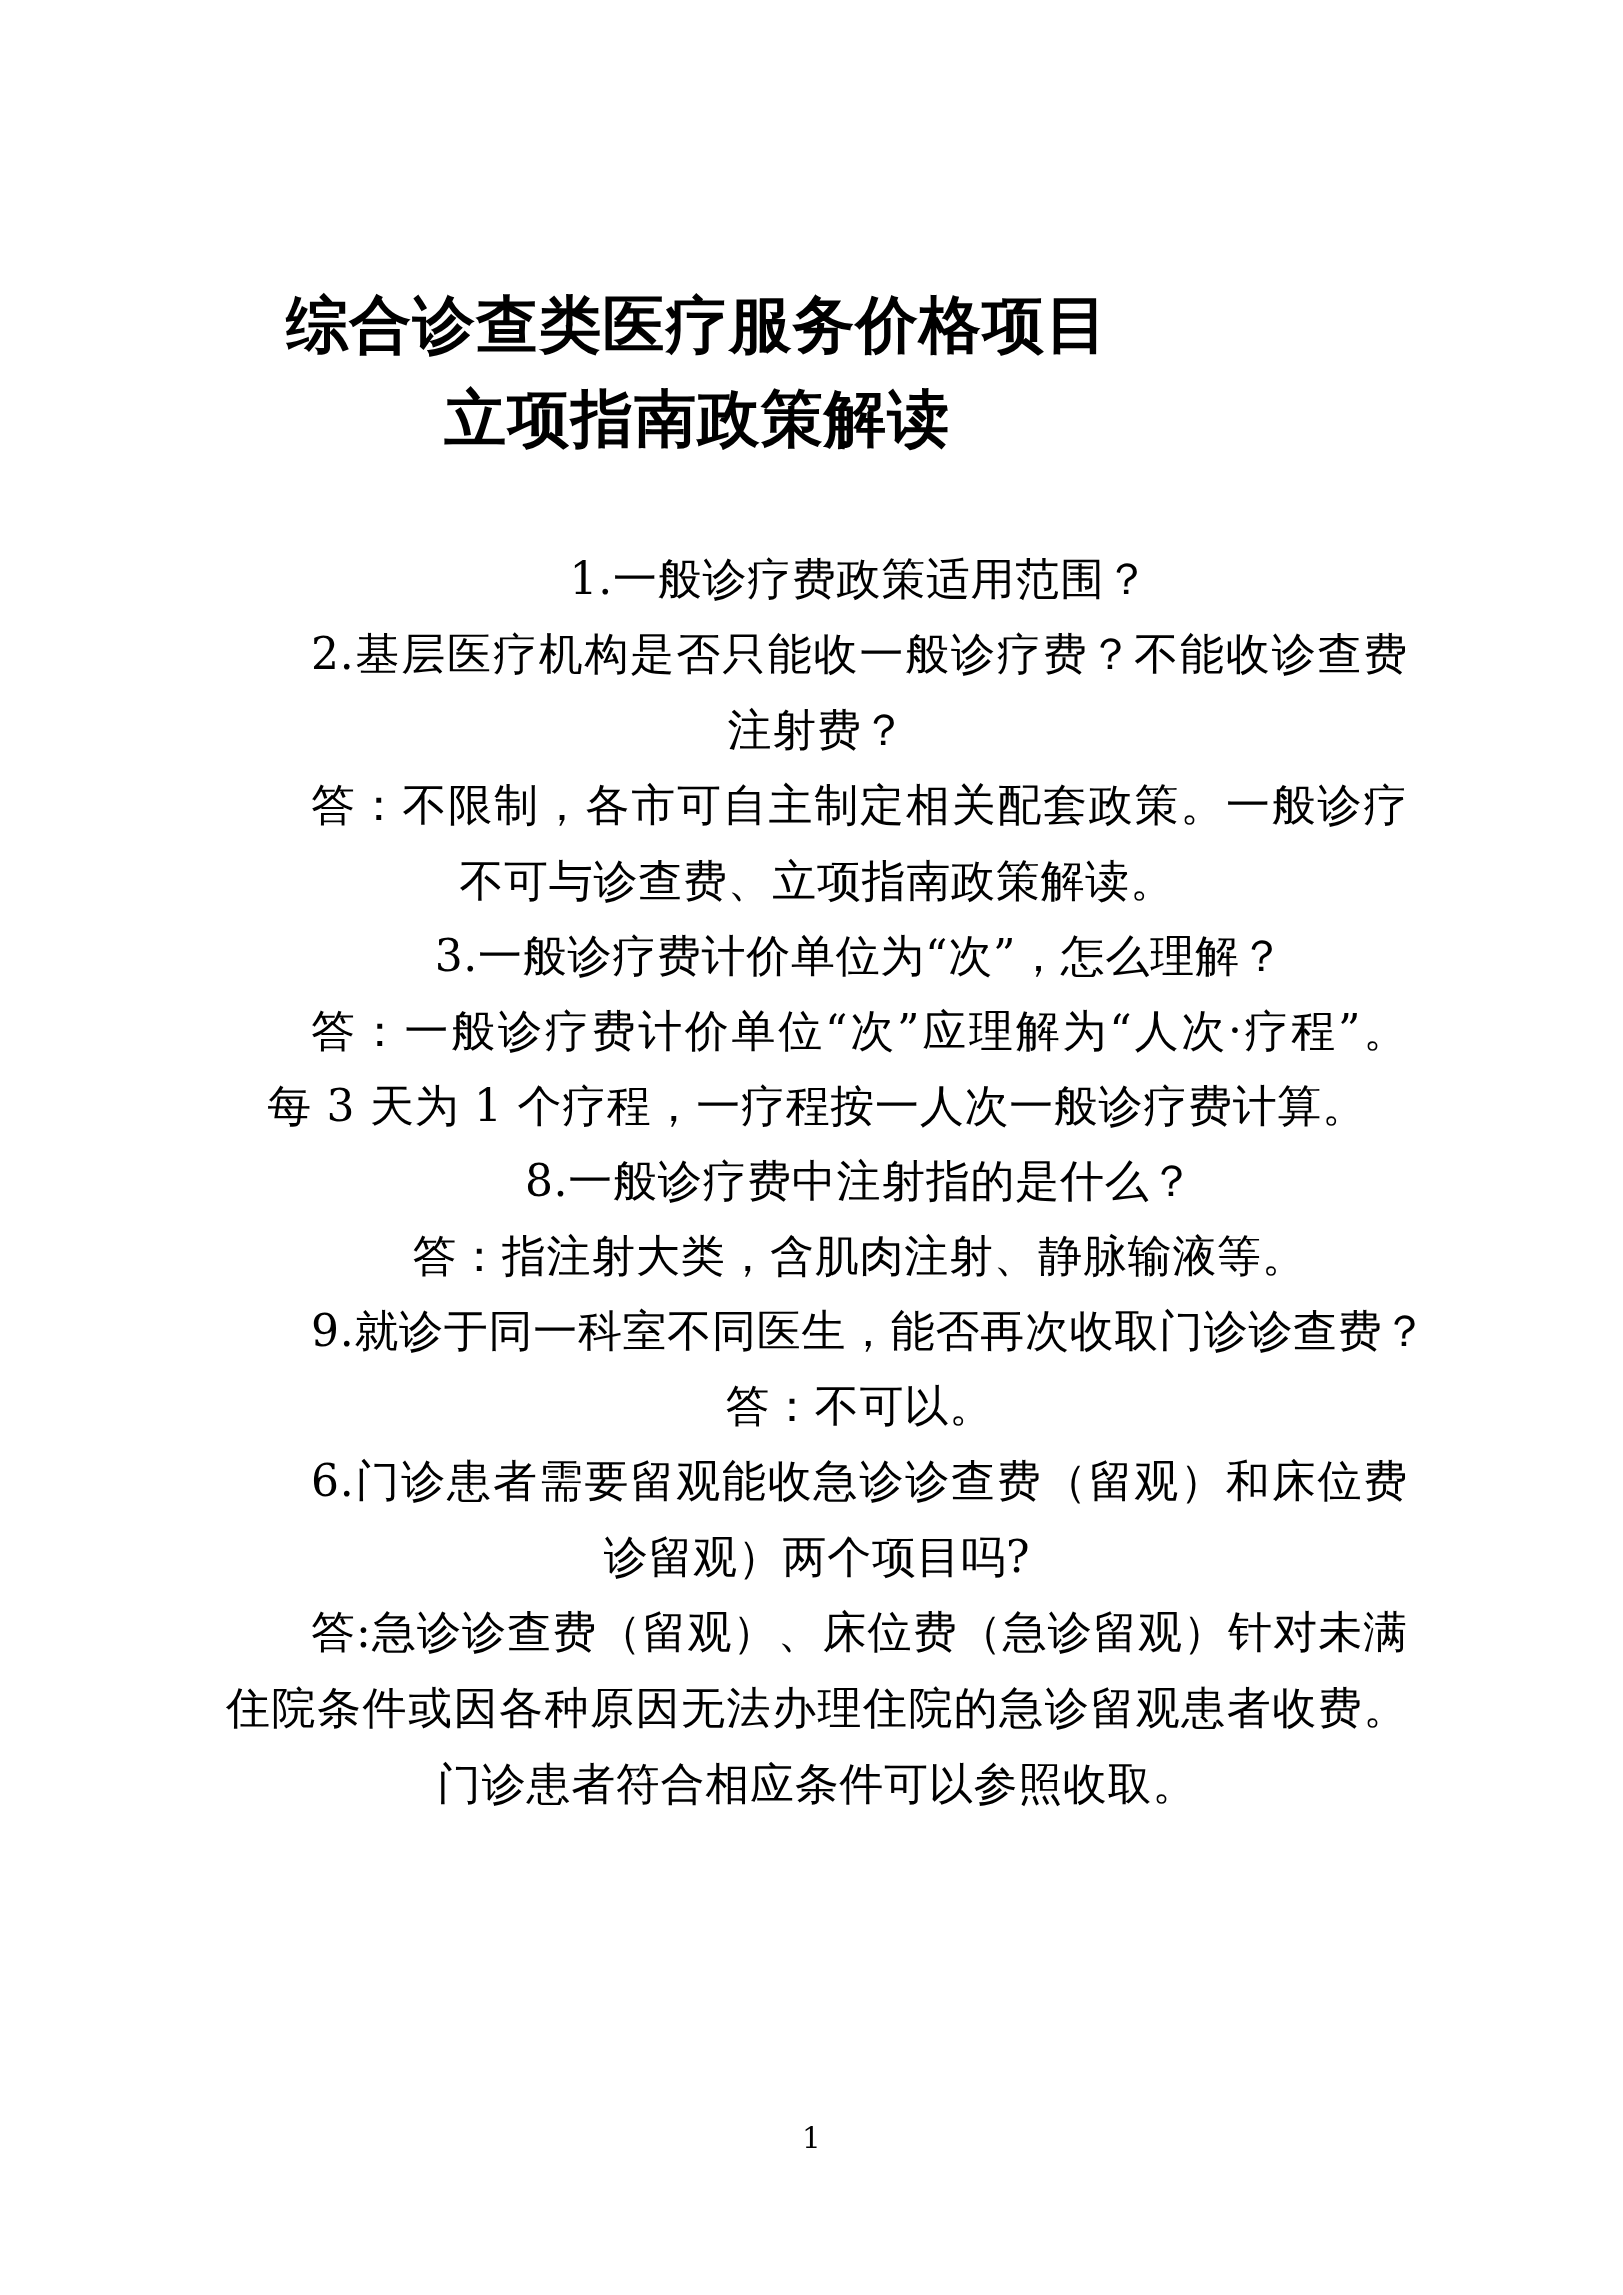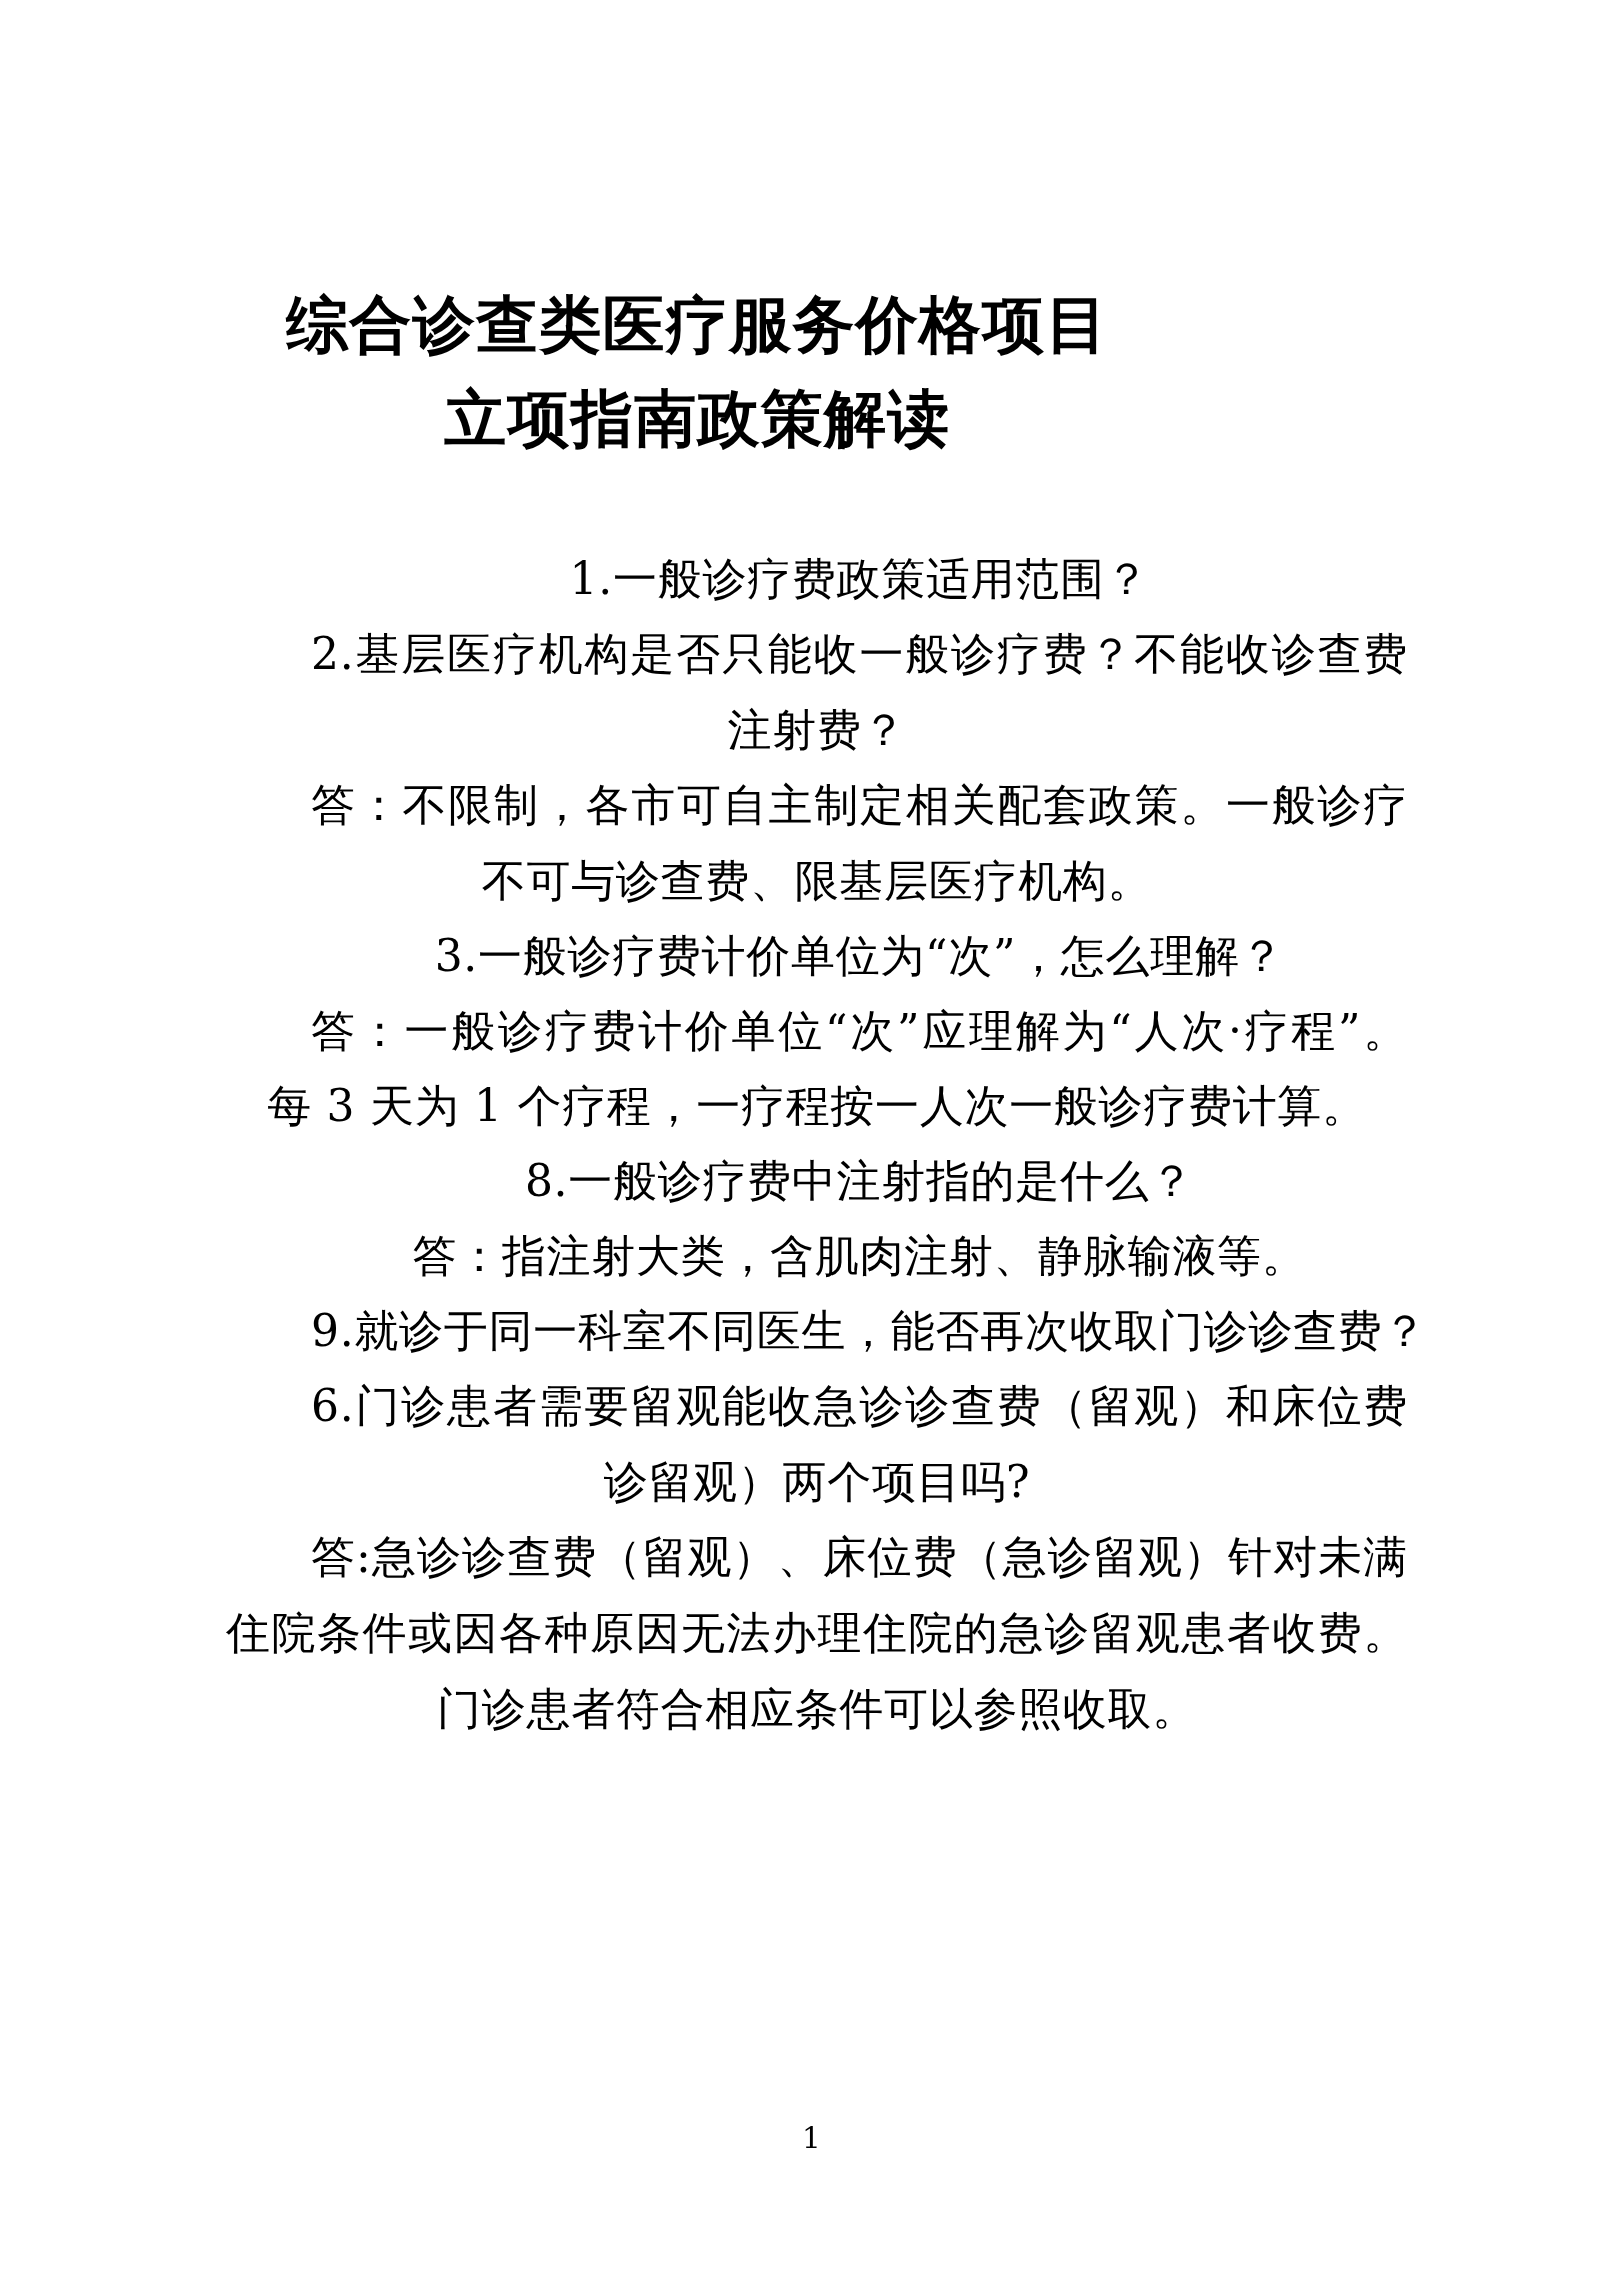--- a/index.html
+++ b/index.html
@@ -68,27 +68,28 @@
   <div class="title-block">
     <div>综合诊查类医疗服务价格项目</div>
     <div>立项指南政策解读</div>
   </div>
 
   <div class="doc-body">
       <div class="text-line first">1.一般诊疗费政策适用范围？</div>
       <div class="text-line first fill">2.基层医疗机构是否只能收一般诊疗费？不能收诊查费+</div>
       <div class="text-line">注射费？</div>
       <div class="text-line first fill">答：不限制，各市可自主制定相关配套政策。一般诊疗费</div>
-      <div class="text-line">不可与诊查费、限基层医疗机构。</div>
+      <div class="text-line">不可与诊查费、立项指南政策解读。</div>
       <div class="text-line first">3.一般诊疗费计价单位为“次”，怎么理解？</div>
       <div class="text-line first fill">答：一般诊疗费计价单位“次”应理解为“人次·疗程”。</div>
       <div class="text-line">每 3 天为 1 个疗程，一疗程按一人次一般诊疗费计算。</div>
       <div class="text-line first">8.一般诊疗费中注射指的是什么？</div>
       <div class="text-line first">答：指注射大类，含肌肉注射、静脉输液等。</div>
       <div class="text-line first">9.就诊于同一科室不同医生，能否再次收取门诊诊查费？</div>
+      <div class="text-line first">答：不可以。</div>
       <div class="text-line first fill">6.门诊患者需要留观能收急诊诊查费（留观）和床位费（急</div>
       <div class="text-line">诊留观）两个项目吗?</div>
       <div class="text-line first fill">答:急诊诊查费（留观）、床位费（急诊留观）针对未满足</div>
       <div class="text-line fill">住院条件或因各种原因无法办理住院的急诊留观患者收费。如</div>
       <div class="text-line">门诊患者符合相应条件可以参照收取。</div>
     </div>
 
   <div class="footer">
     <span>1</span>
   </div>

